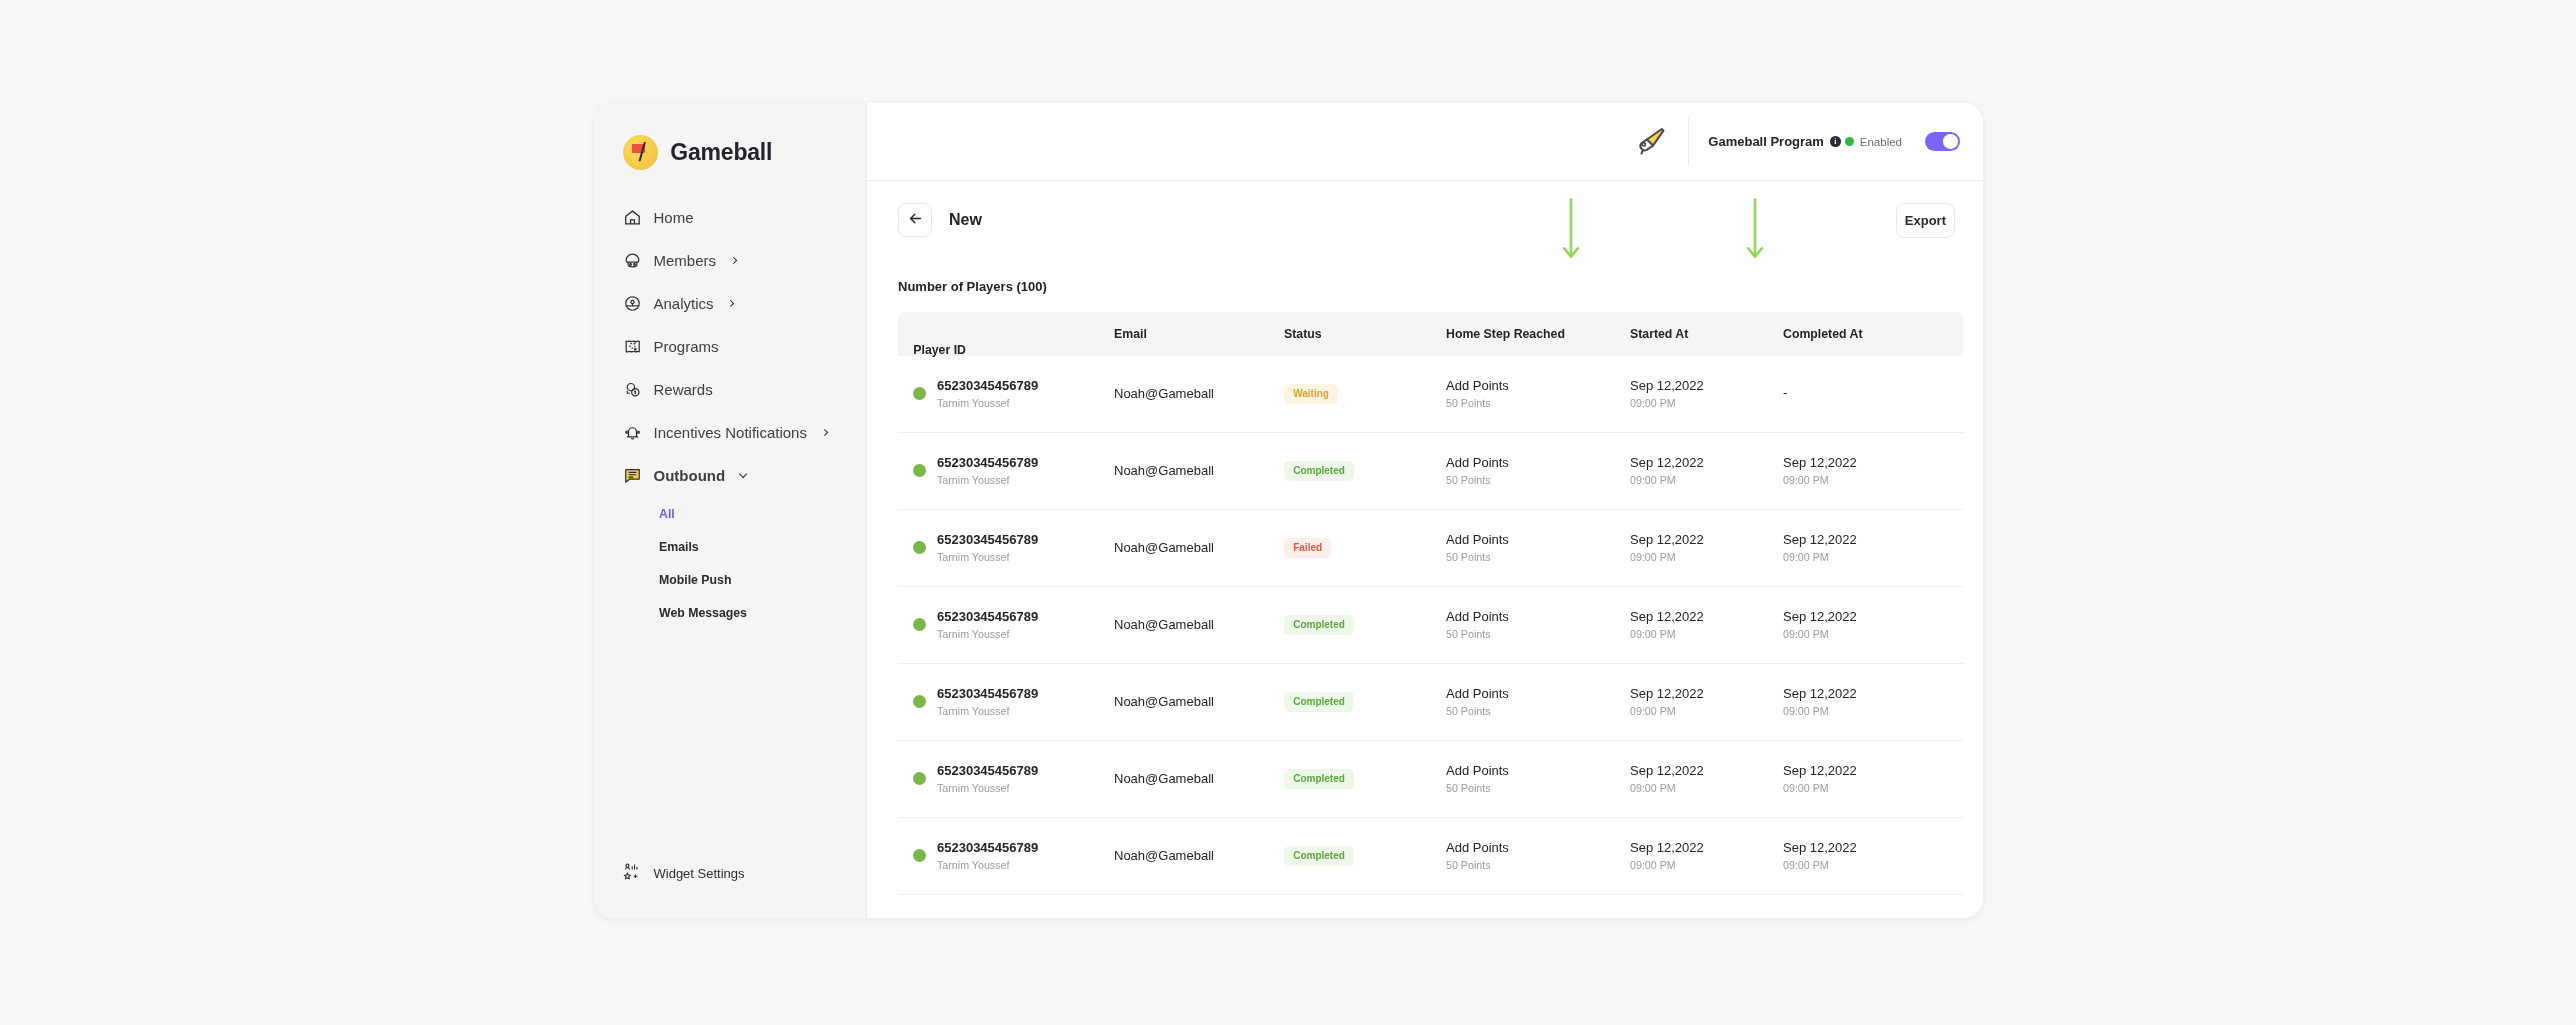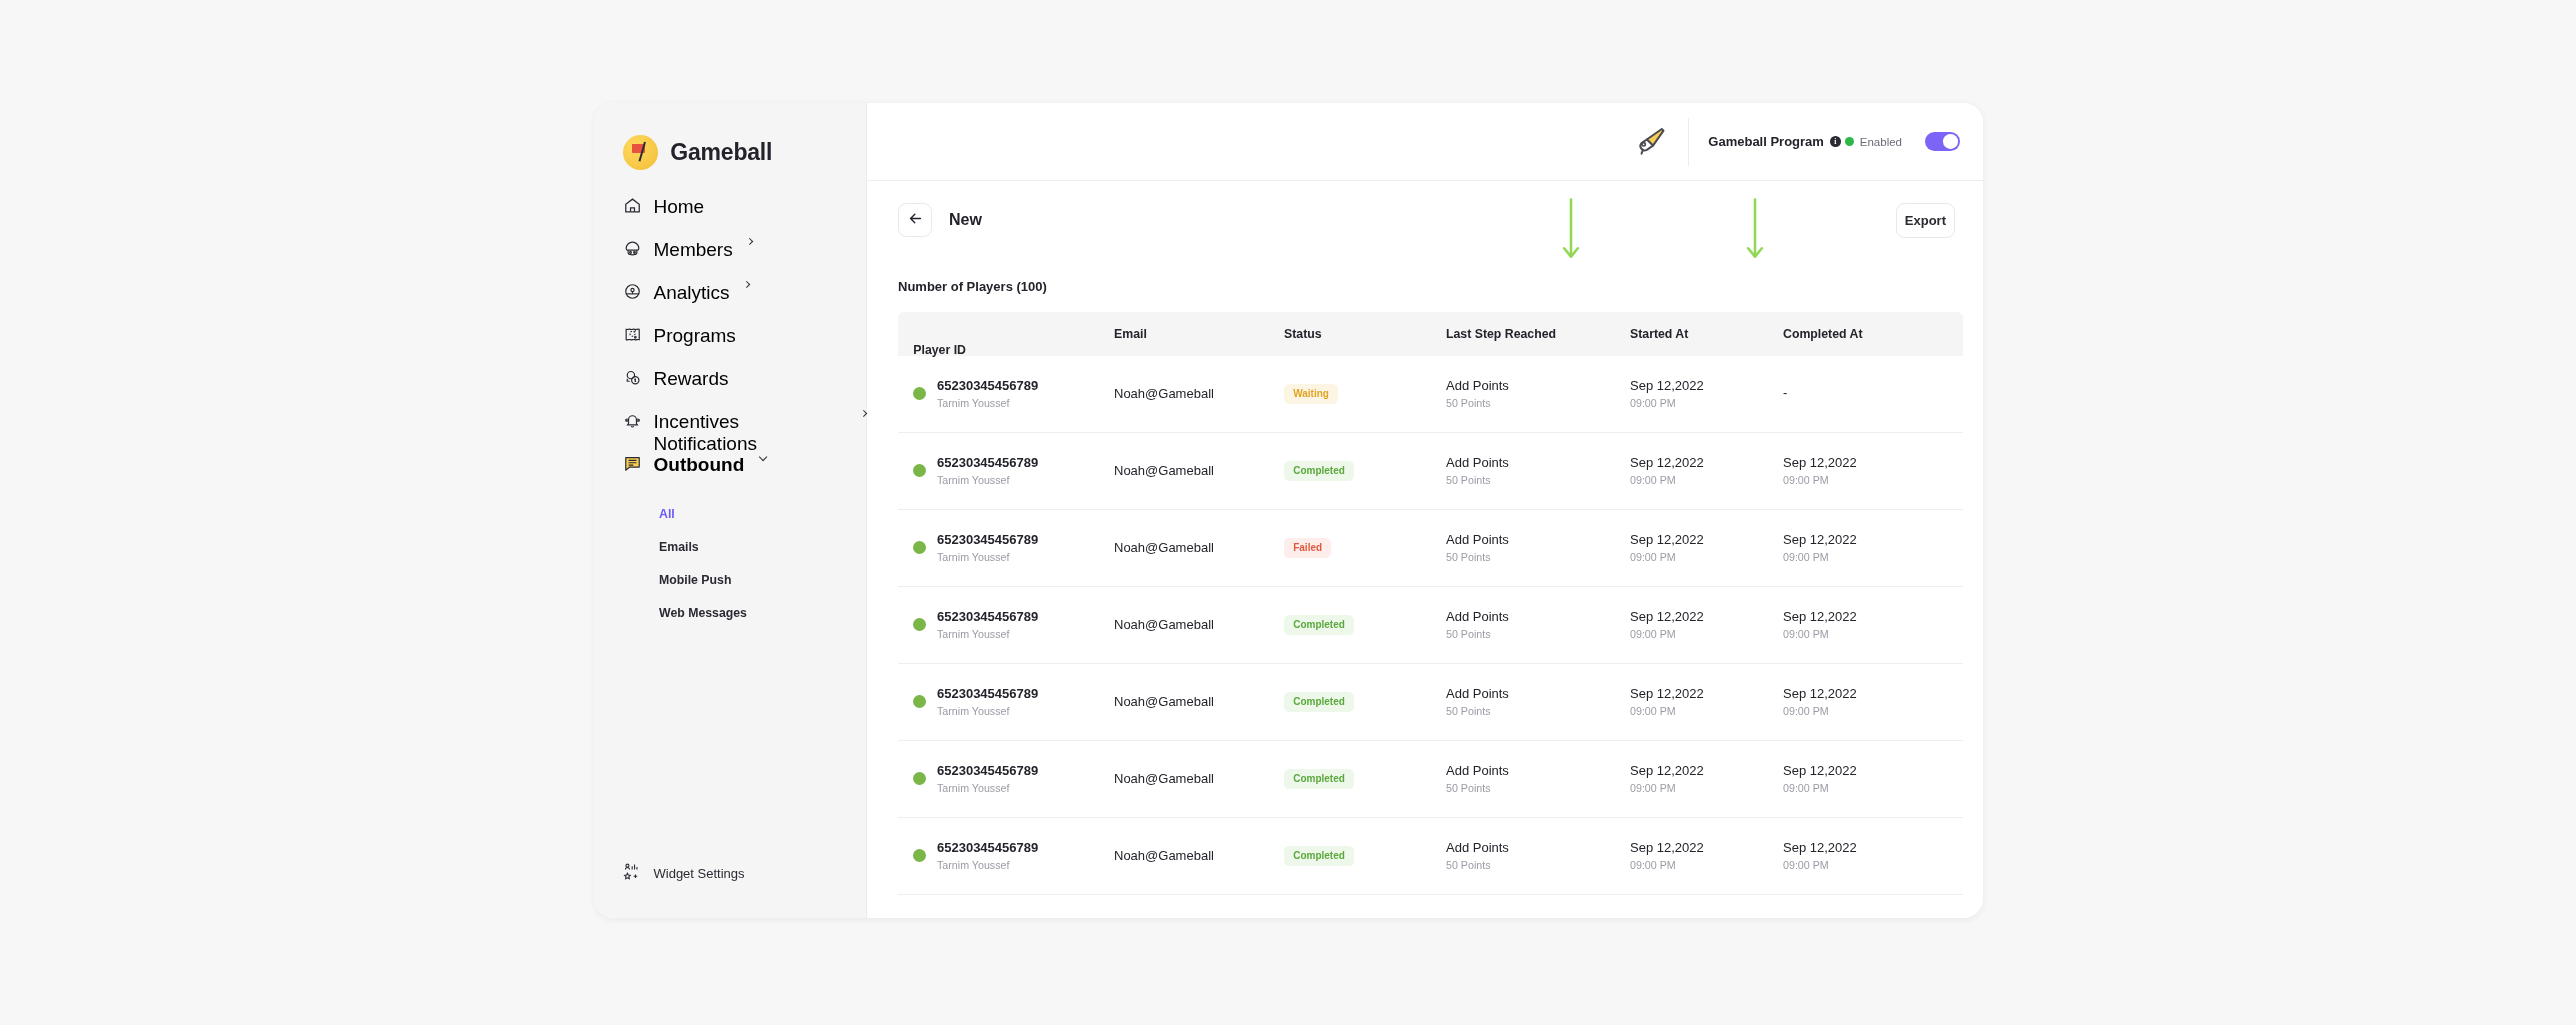--- a/index.html
+++ b/index.html
@@ -43,23 +43,23 @@
   }
   .brand-logo .pole {
     position: absolute; left: 21px; top: 7px;
     width: 1.5px; height: 20px; background: #2b2b33;
     transform: rotate(16deg); transform-origin: top;
   }
   .brand-name { font-size: 23px; font-weight: 700; color: #23232b; letter-spacing: -0.2px; }
 
   .nav { margin-top: 26px; }
   .nav-item {
-    display: flex; align-items: flex-start; gap: 11.5px;
+    display: flex; align-items: center; gap: 11.5px;
     height: 43px; padding-left: 29px; cursor: pointer;
-    font-size: 19px; color: #000000; font-weight: 500;
+    font-size: 15px; color: #404040; font-weight: 500;
   }
   .nav-item .nav-ico { width: 19px; height: 19px; flex: 0 0 19px; display: block; }
   .nav-item .chev-r {
     width: 5.4px; height: 5.4px; margin-left: 3.1px;
     border-right: 1.7px solid #2a2a33; border-top: 1.7px solid #2a2a33;
     transform: rotate(45deg);
   }
   .nav-item .chev-d {
     width: 6.1px; height: 6.1px; margin-left: 3.8px; margin-bottom: 3.1px;
     border-right: 1.7px solid #2a2a33; border-bottom: 1.7px solid #2a2a33;
@@ -350,21 +350,21 @@
             <path d="M13 2v74"></path>
               <path d="M4 66l9 11 9-11"></path>
           </svg>
         </div>
 
         <div class="table">
           <div class="thead">
             <div class="th c1">Player ID</div>
             <div class="th c2">Email</div>
             <div class="th c3">Status</div>
-            <div class="th c4">Last Step Reached</div>
+            <div class="th c4">Home Step Reached</div>
             <div class="th c5">Started At</div>
             <div class="th c6">Completed At</div>
           </div>
           <div id="tbody">
               <div class="trow">
                 <div class="c1">
                   <span class="row-dot"></span>
                   <span><span class="pid">65230345456789</span><br><span class="psub">Tarnim Youssef</span></span>
                 </div>
                 <div class="c2 email">Noah@Gameball</div>

